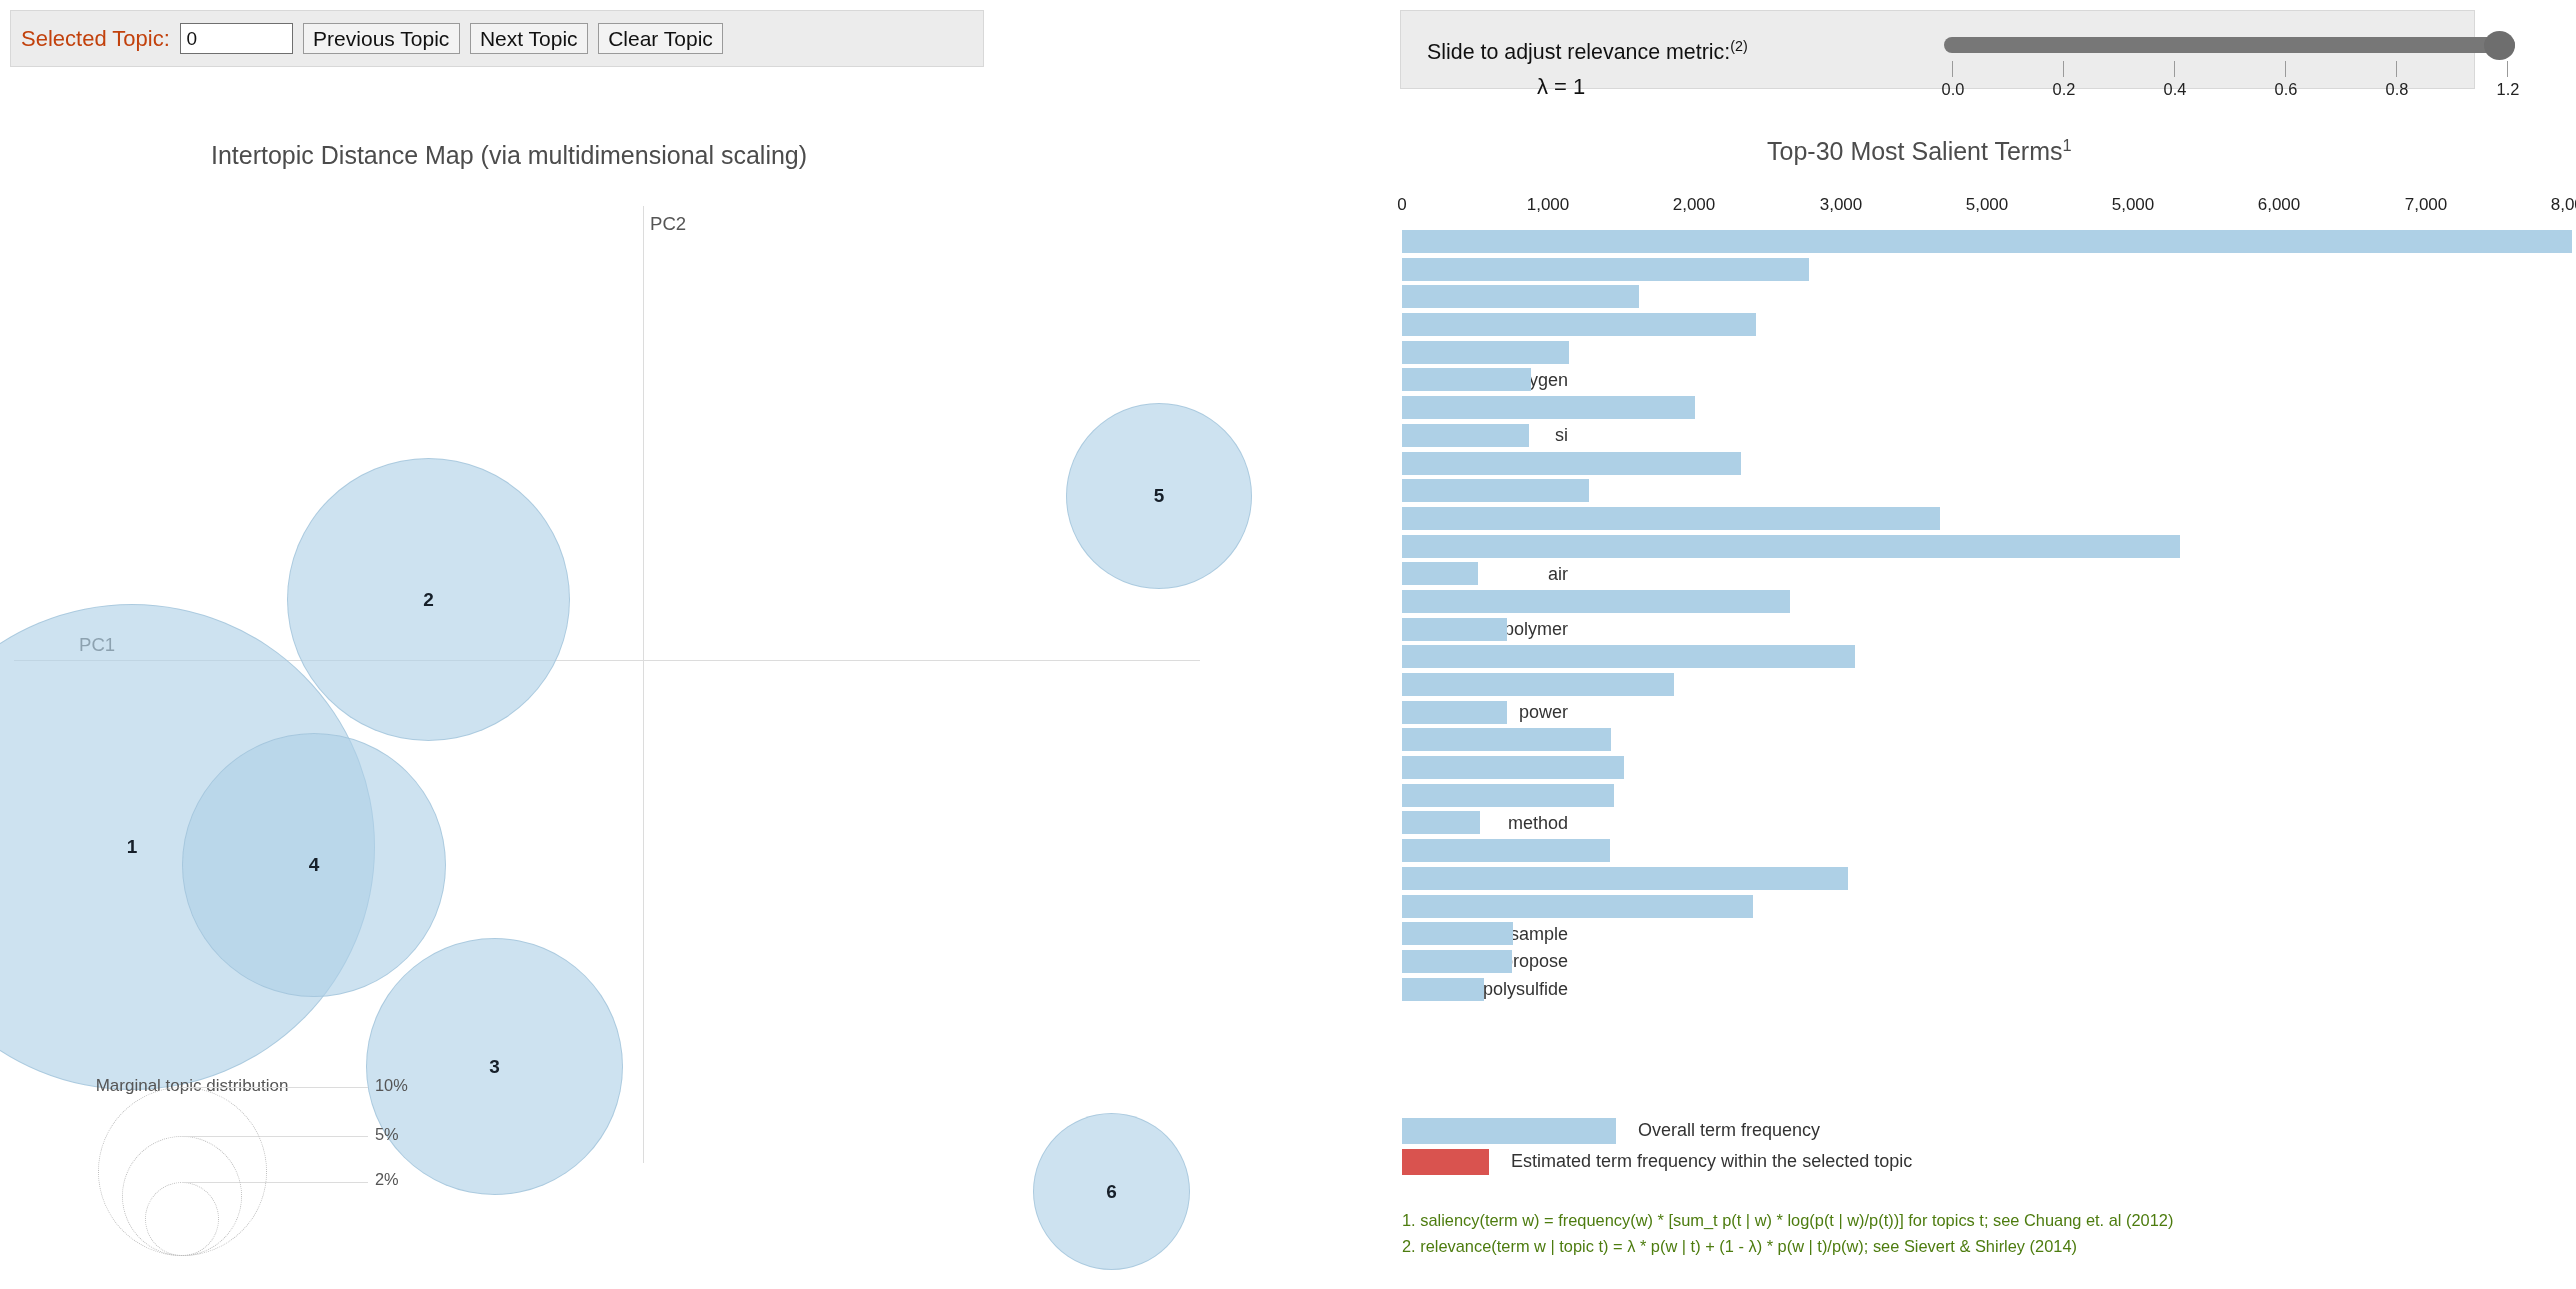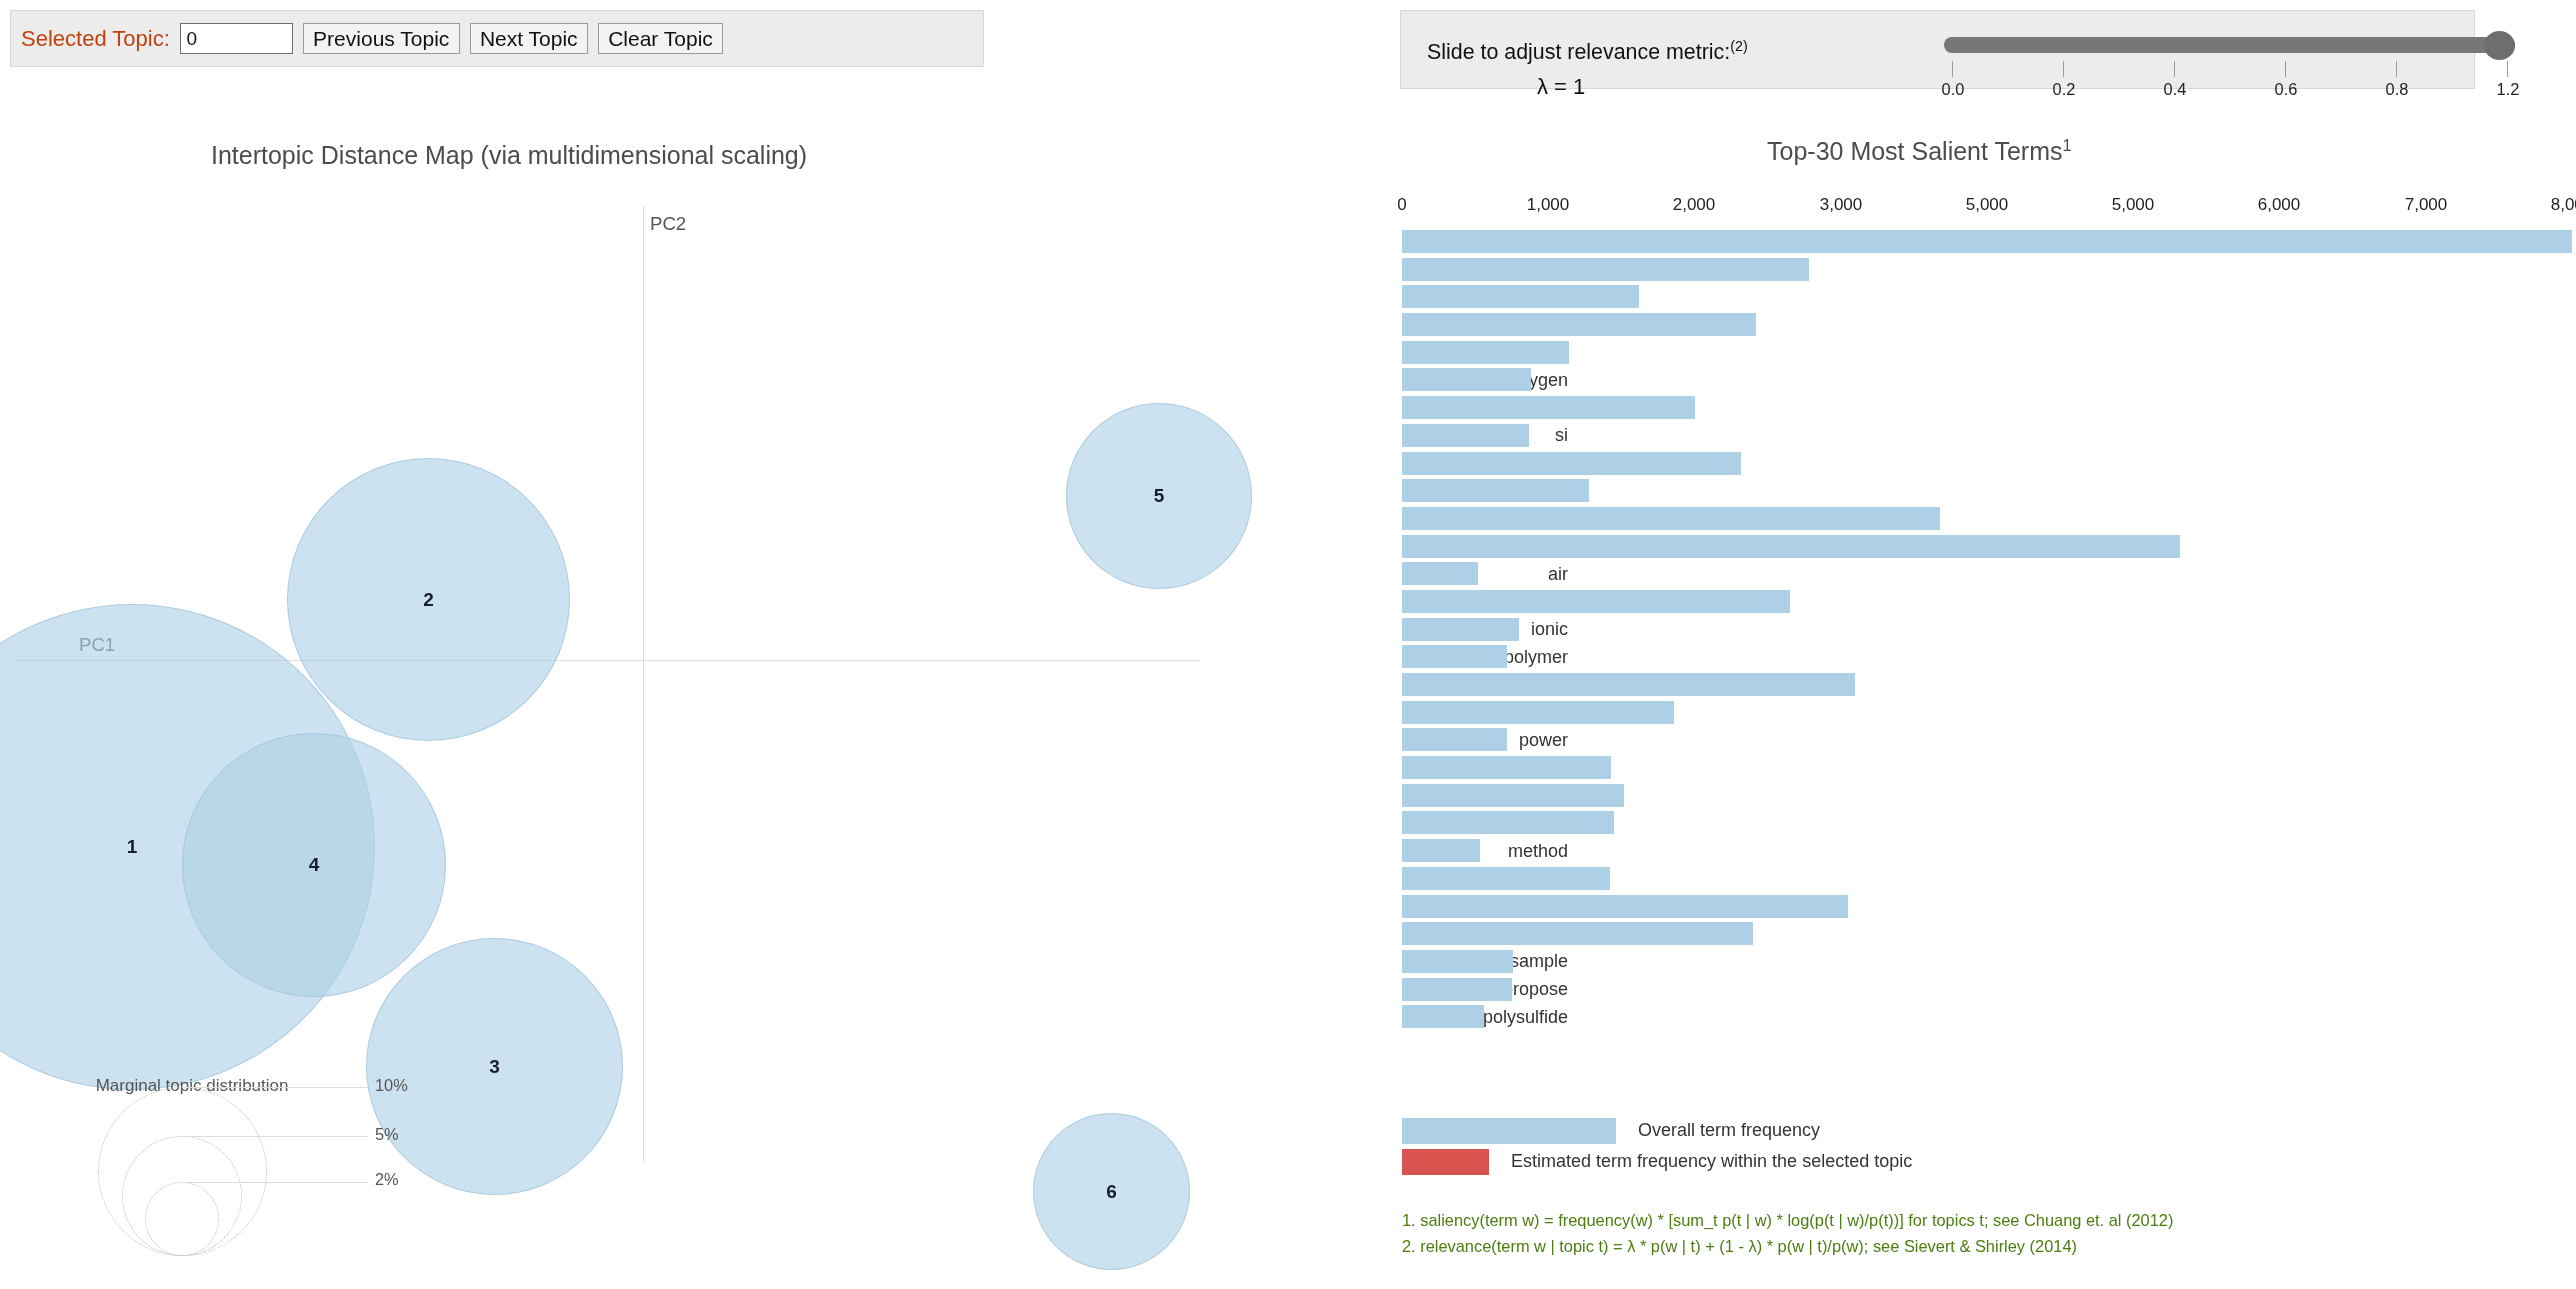--- a/index.html
+++ b/index.html
@@ -289,24 +289,20 @@
       </div>
       <div class="bar-row">
         <div class="bar-term">air</div>
         <div class="bar-rect" style="width: 76px; background: rgb(174, 208, 230);"></div>
       </div>
       <div class="bar-row">
         <div class="bar-term">cathode</div>
         <div class="bar-rect" style="width: 388px; background: rgb(174, 208, 230);"></div>
       </div>
       <div class="bar-row">
-        <div class="bar-term">ionic</div>
-        <div class="bar-rect" style="width: 117px; background: rgb(174, 208, 230);"></div>
-      </div>
-      <div class="bar-row">
         <div class="bar-term">polymer</div>
         <div class="bar-rect" style="width: 105px; background: rgb(174, 208, 230);"></div>
       </div>
       <div class="bar-row">
         <div class="bar-term">carbon</div>
         <div class="bar-rect" style="width: 453px; background: rgb(174, 208, 230);"></div>
       </div>
       <div class="bar-row">
         <div class="bar-term">method</div>
         <div class="bar-rect" style="width: 272px; background: rgb(174, 208, 230);"></div>

